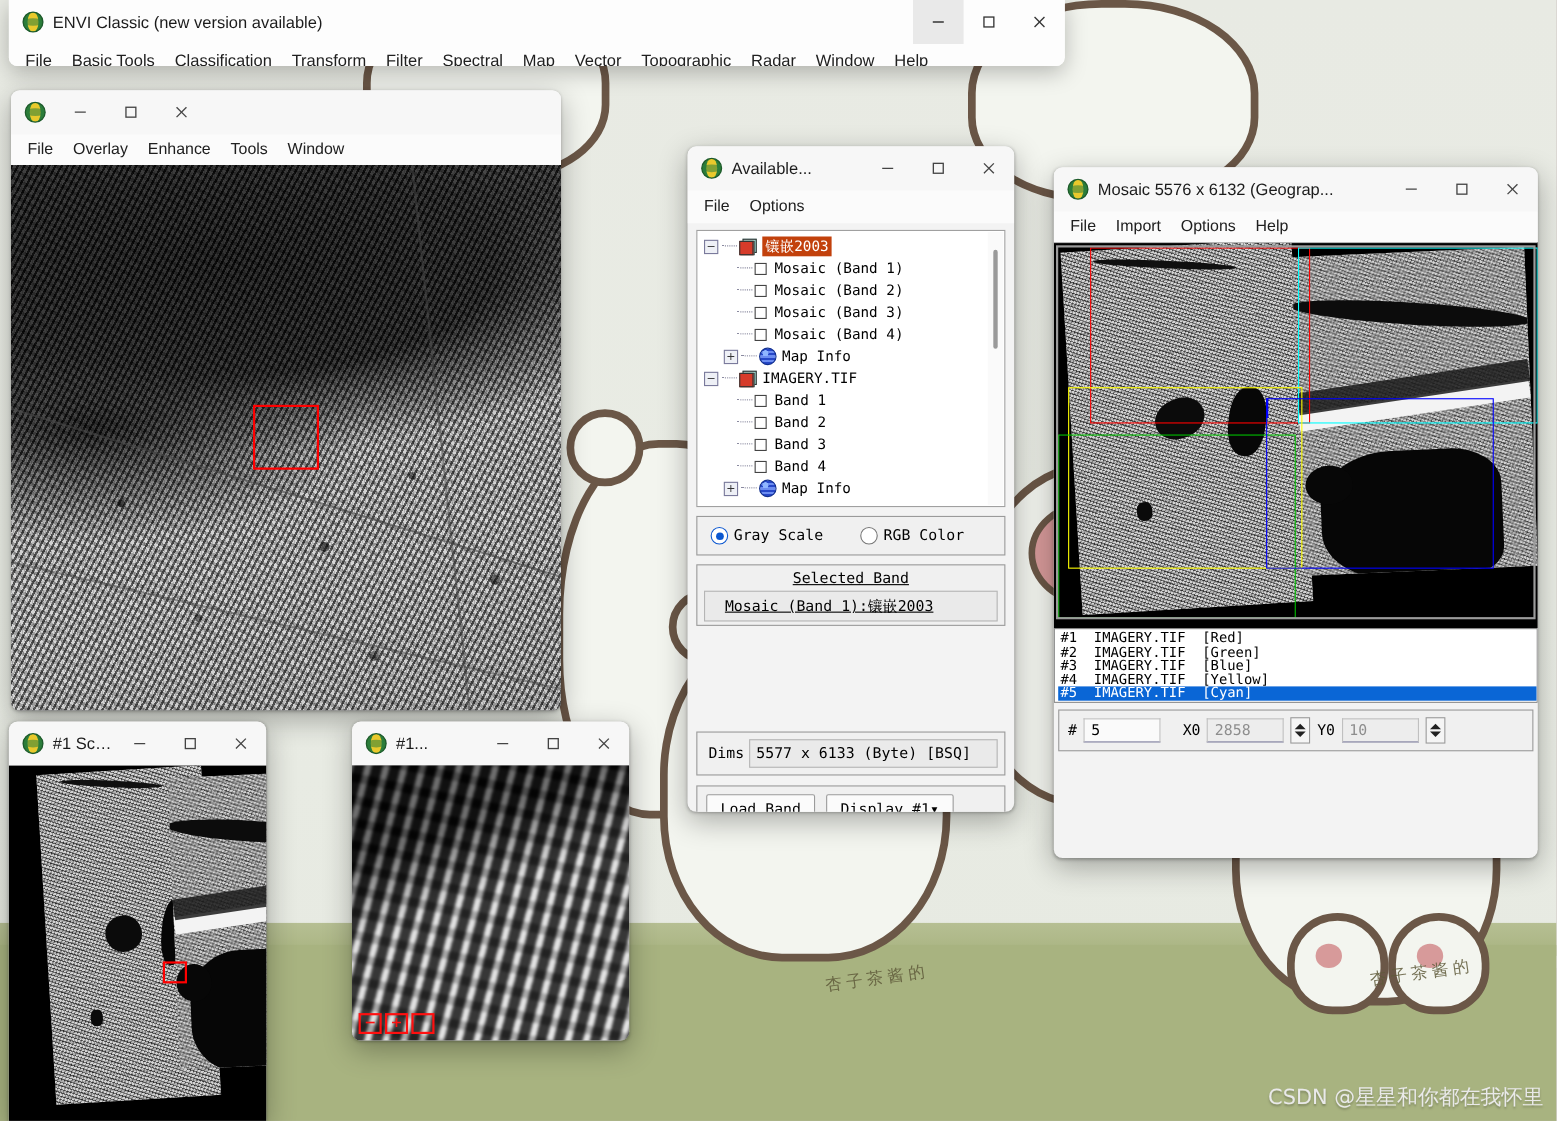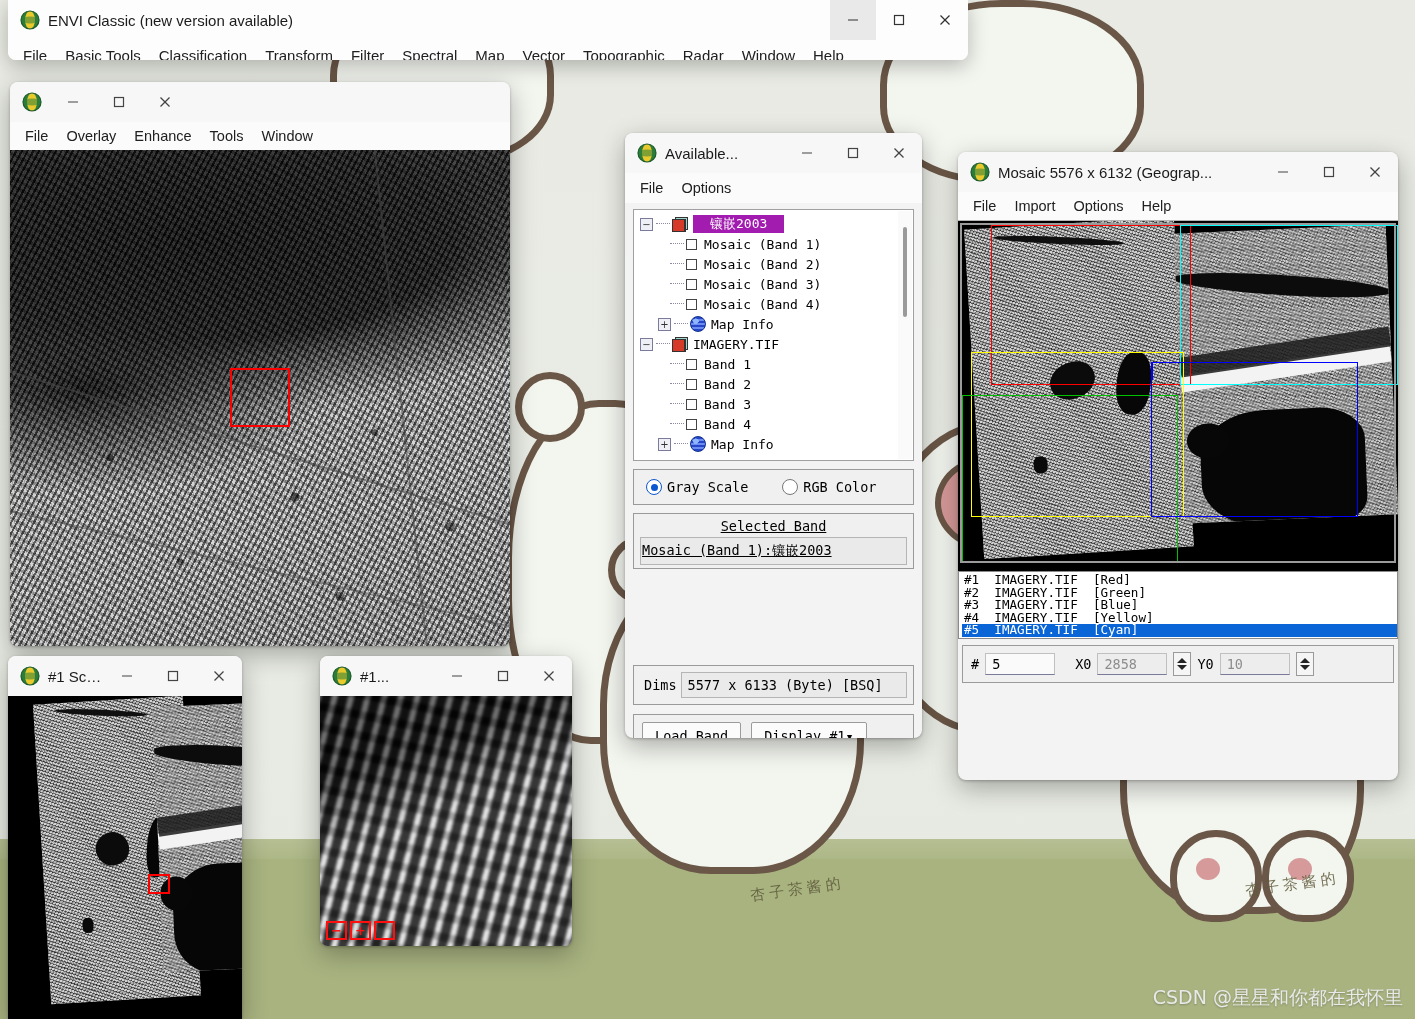--- a/index.html
+++ b/index.html
@@ -99,34 +99,34 @@
   .stackicon i{position:absolute;display:block;width:11px;height:11px;border:1px solid #333;}
   .stackicon i:nth-child(1){right:0;top:0;background:#9fd7cf;}
   .stackicon i:nth-child(2){right:2px;top:2px;background:#6fc3b8;}
   .stackicon i:nth-child(3){left:0;bottom:0;background:#d63b2a;}
   .globe{width:14px;height:14px;border-radius:50%;margin-right:5px;flex:0 0 auto;
     background:
       radial-gradient(circle at 35% 30%, #8fb6ff 0 20%, rgba(255,255,255,0) 21%),
       repeating-linear-gradient(0deg,#2647c8 0 2px,#6b8cf0 2px 4px);
     border:1px solid #12308f;}
   .chk{width:9px;height:9px;border:1px solid #444;background:#fff;margin-right:7px;flex:0 0 auto;}
-  .sel{background:#a21caf;color:#fff;padding:0 17px;}
+  .sel{background:#c2410c;color:#fff;padding:0 3px;}
   .tree-sb{position:absolute;right:1px;top:1px;width:14px;bottom:1px;background:#fafafa;}
   .tree-sb i{position:absolute;left:5px;top:16px;width:4px;height:90px;background:#9a9a9a;border-radius:2px;}
 
   .gbox{margin:8px 8px 0 8px;border:1px solid #9a9a9a;background:#f0f0f0;}
   .radios{display:flex;align-items:center;gap:34px;padding:9px 12px;
     font-family:"DejaVu Sans Mono",monospace;font-size:13.5px;}
   .radio{width:14px;height:14px;border-radius:50%;border:1px solid #777;background:#fff;
      display:inline-flex;align-items:center;justify-content:center;margin-right:5px;}
   .radio.on{border-color:#0b57d0;}
   .radio.on::after{content:"";width:7px;height:7px;border-radius:50%;background:#0b57d0;}
   .sb-title{text-align:center;font-family:"DejaVu Sans Mono",monospace;font-size:13.5px;padding:4px 0 3px;}
   .sb-field{margin:0 6px 6px 6px;background:#eaeaea;border:1px solid #b5b5b5;
-    font-family:"DejaVu Sans Mono",monospace;font-size:13.5px;padding:4px 1px;}
+    font-family:"DejaVu Sans Mono",monospace;font-size:13.5px;padding:4px 18px;}
   .dims{margin:8px 8px 0 8px;border:1px solid #9a9a9a;background:#f0f0f0;
     display:flex;align-items:center;padding:6px;}
   .dims-lbl{font-family:"DejaVu Sans Mono",monospace;font-size:13.5px;margin:0 4px 0 4px;}
   .dims-val{flex:1;background:#eaeaea;border:1px solid #b5b5b5;
     font-family:"DejaVu Sans Mono",monospace;font-size:13.5px;padding:4px 6px;}
   .btnrow{margin:9px 8px 8px 8px;border:1px solid #9a9a9a;background:#f0f0f0;
     display:flex;gap:10px;padding:7px 8px;}
   .pbtn{background:#fbfbfb;border:1px solid #9b9b9b;border-radius:2px;padding:5px 12px;
     font-family:"DejaVu Sans Mono",monospace;font-size:13.5px;}
 

